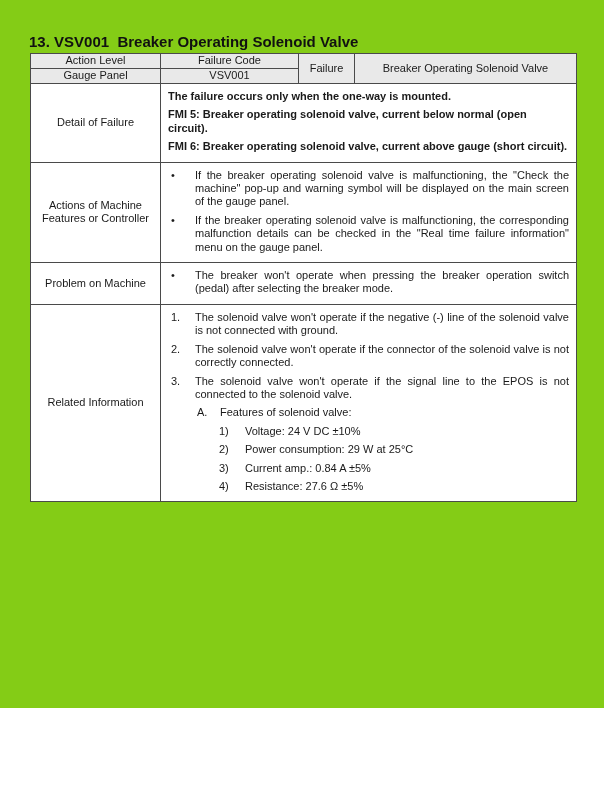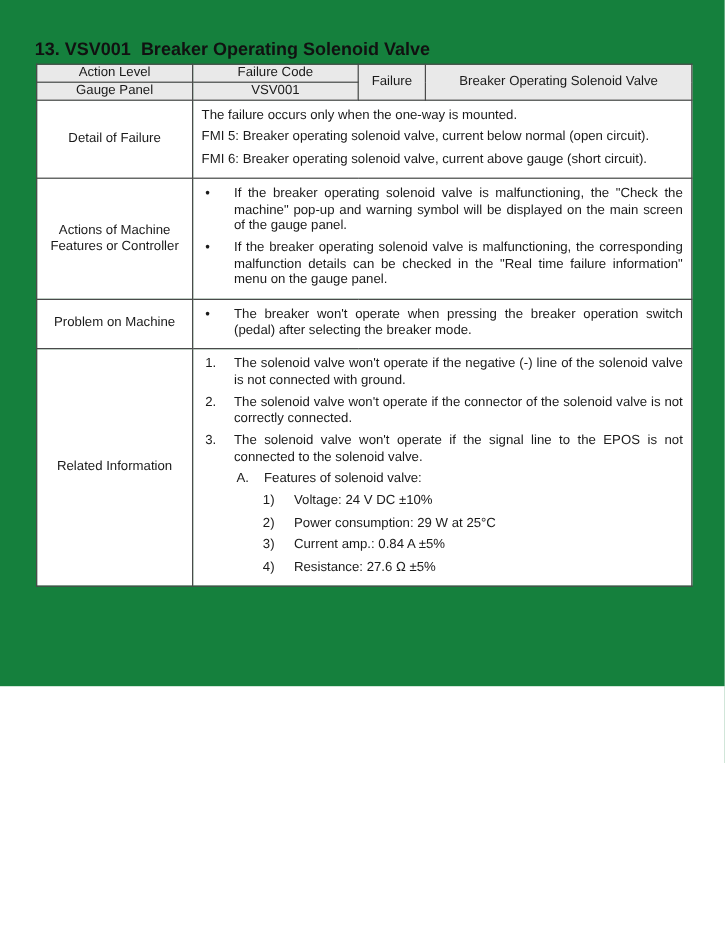--- a/index.html
+++ b/index.html
@@ -3,22 +3,22 @@
 <meta charset="utf-8">
 <style>
   html, body {
     margin: 0;
     padding: 0;
     background: #ffffff;
   }
   .page {
     position: relative;
     width: 604px;
-    height: 572px;
-    background: #15803d;
+    height: 708px;
+    background: #84cc16;
     font-family: "Liberation Sans", sans-serif;
     color: #1a1a1a;
     overflow: hidden;
   }
   .title {
     position: absolute;
     left: 29px;
     top: 33px;
     margin: 0;
     font-size: 15px;
@@ -53,20 +53,21 @@
     background: #ffffff;
     margin-left: 11px;
   }
   .fault-table td.content-cell {
     vertical-align: top;
     padding: 2px 7px 3px 7px;
     background: #ffffff;
   }
   .para {
     margin: 4px 0 5px 0;
+    font-weight: bold;
   }
   .item {
     display: flex;
     margin: 4px 0 5px 0;
   }
   .item .marker {
     flex: 0 0 27px;
     padding-left: 3px;
     box-sizing: border-box;
   }

